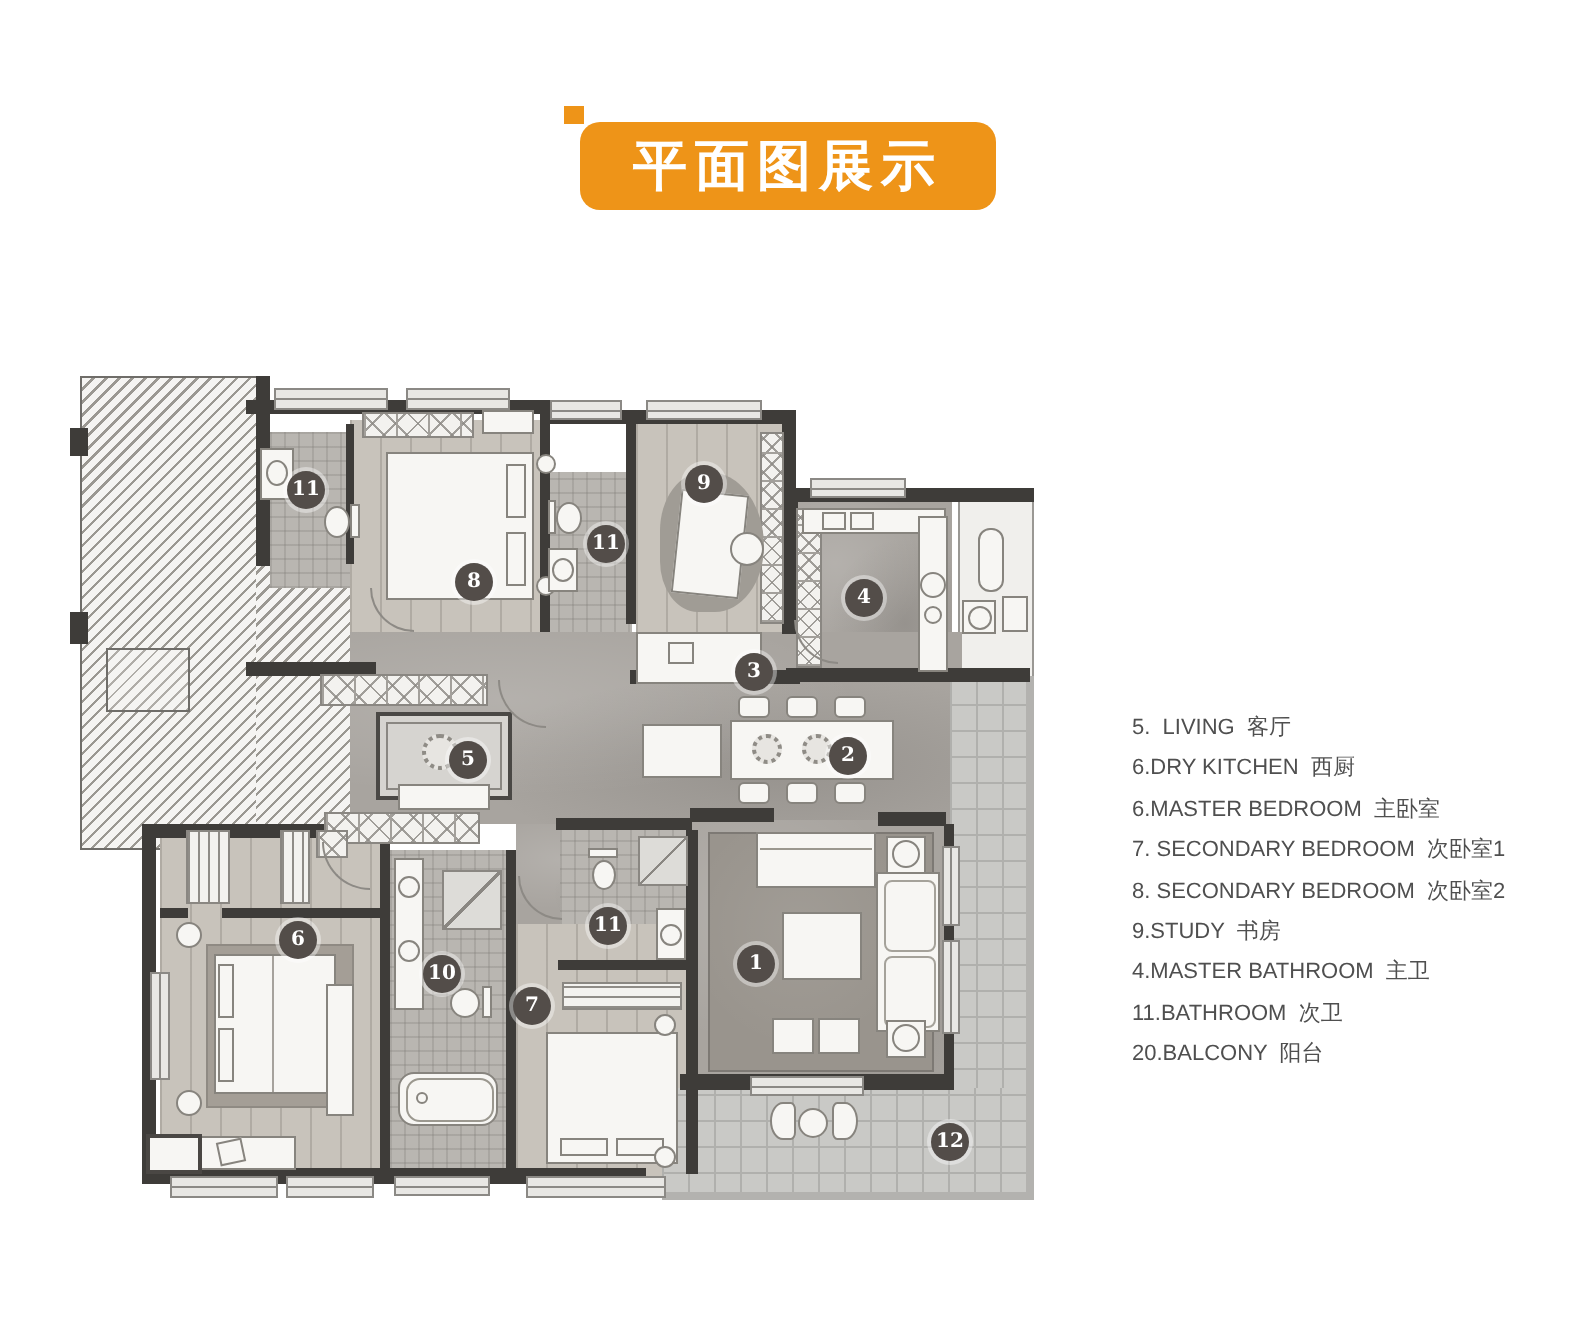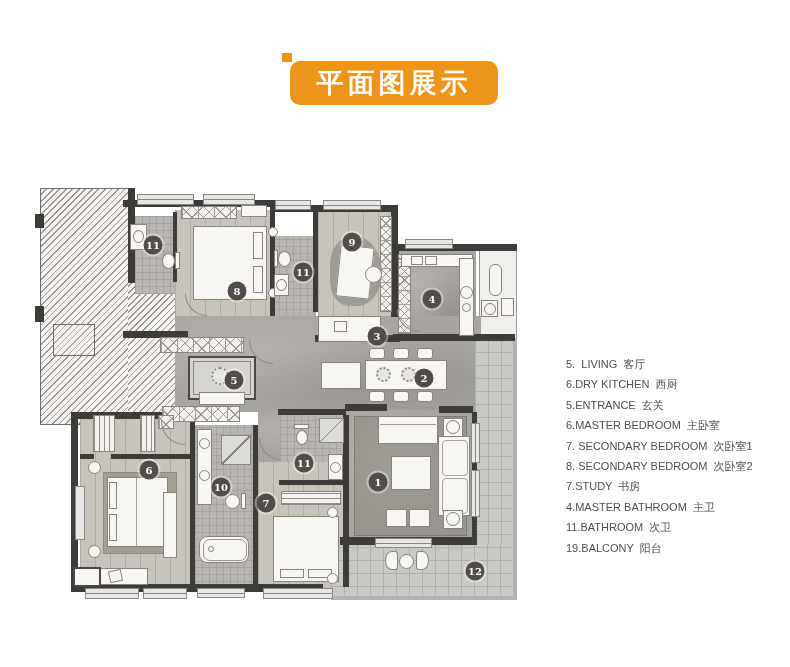--- a/index.html
+++ b/index.html
@@ -276,21 +276,20 @@
       <div class="marker" style="left: 269px; top: 315px;">11</div>
       <div class="marker" style="left: 231px; top: 355px;">7</div>
       <div class="marker" style="left: 343px; top: 334px;">1</div>
       <div class="marker" style="left: 440px; top: 423px;">12</div>
     </div>
 </div>
 
 <div class="legend">
     <div class="row">5.  LIVING  客厅</div>
     <div class="row">6.DRY KITCHEN  西厨</div>
-    <div class="row">5.ENTRANCE  玄关</div>
     <div class="row">6.MASTER BEDROOM  主卧室</div>
     <div class="row">7. SECONDARY BEDROOM  次卧室1</div>
     <div class="row">8. SECONDARY BEDROOM  次卧室2</div>
-    <div class="row">7.STUDY  书房</div>
+    <div class="row">9.STUDY  书房</div>
     <div class="row">4.MASTER BATHROOM  主卫</div>
     <div class="row">11.BATHROOM  次卫</div>
-    <div class="row">19.BALCONY  阳台</div>
+    <div class="row">20.BALCONY  阳台</div>
   </div>
 
 </body></html>

